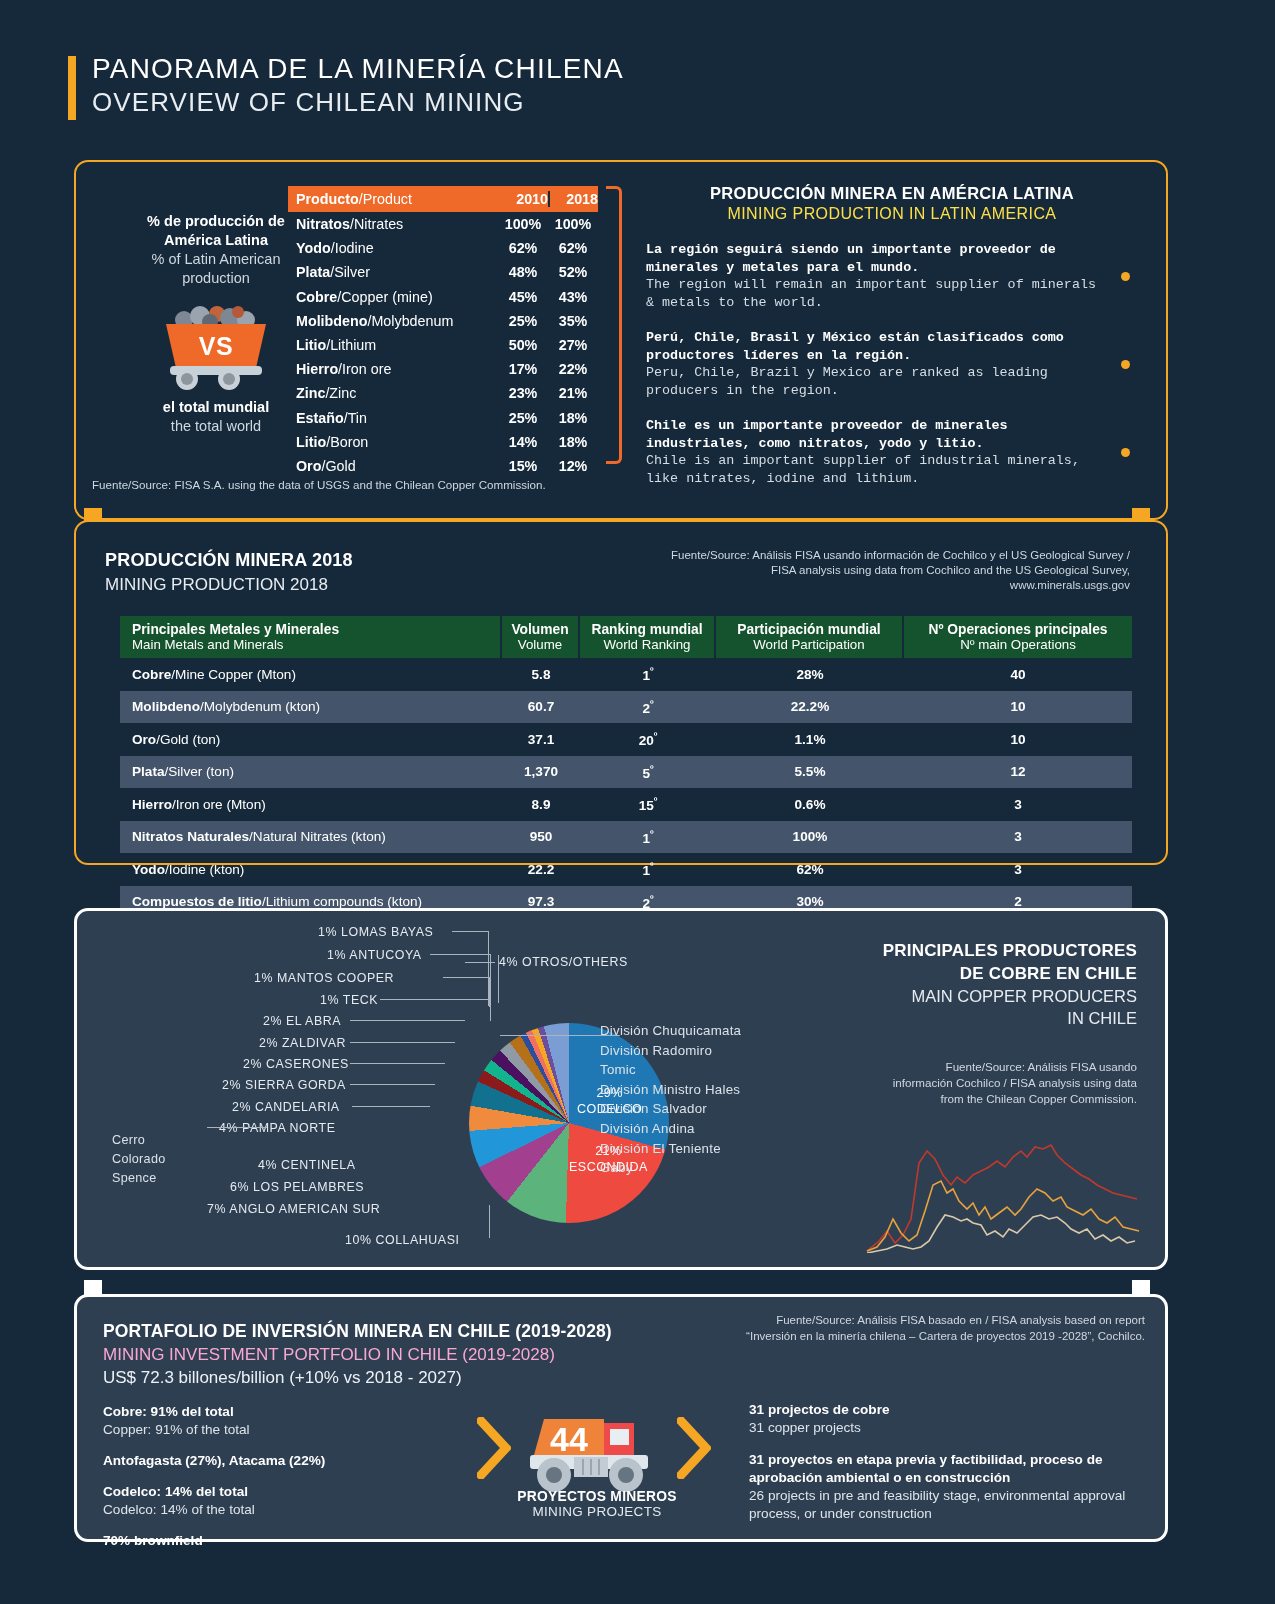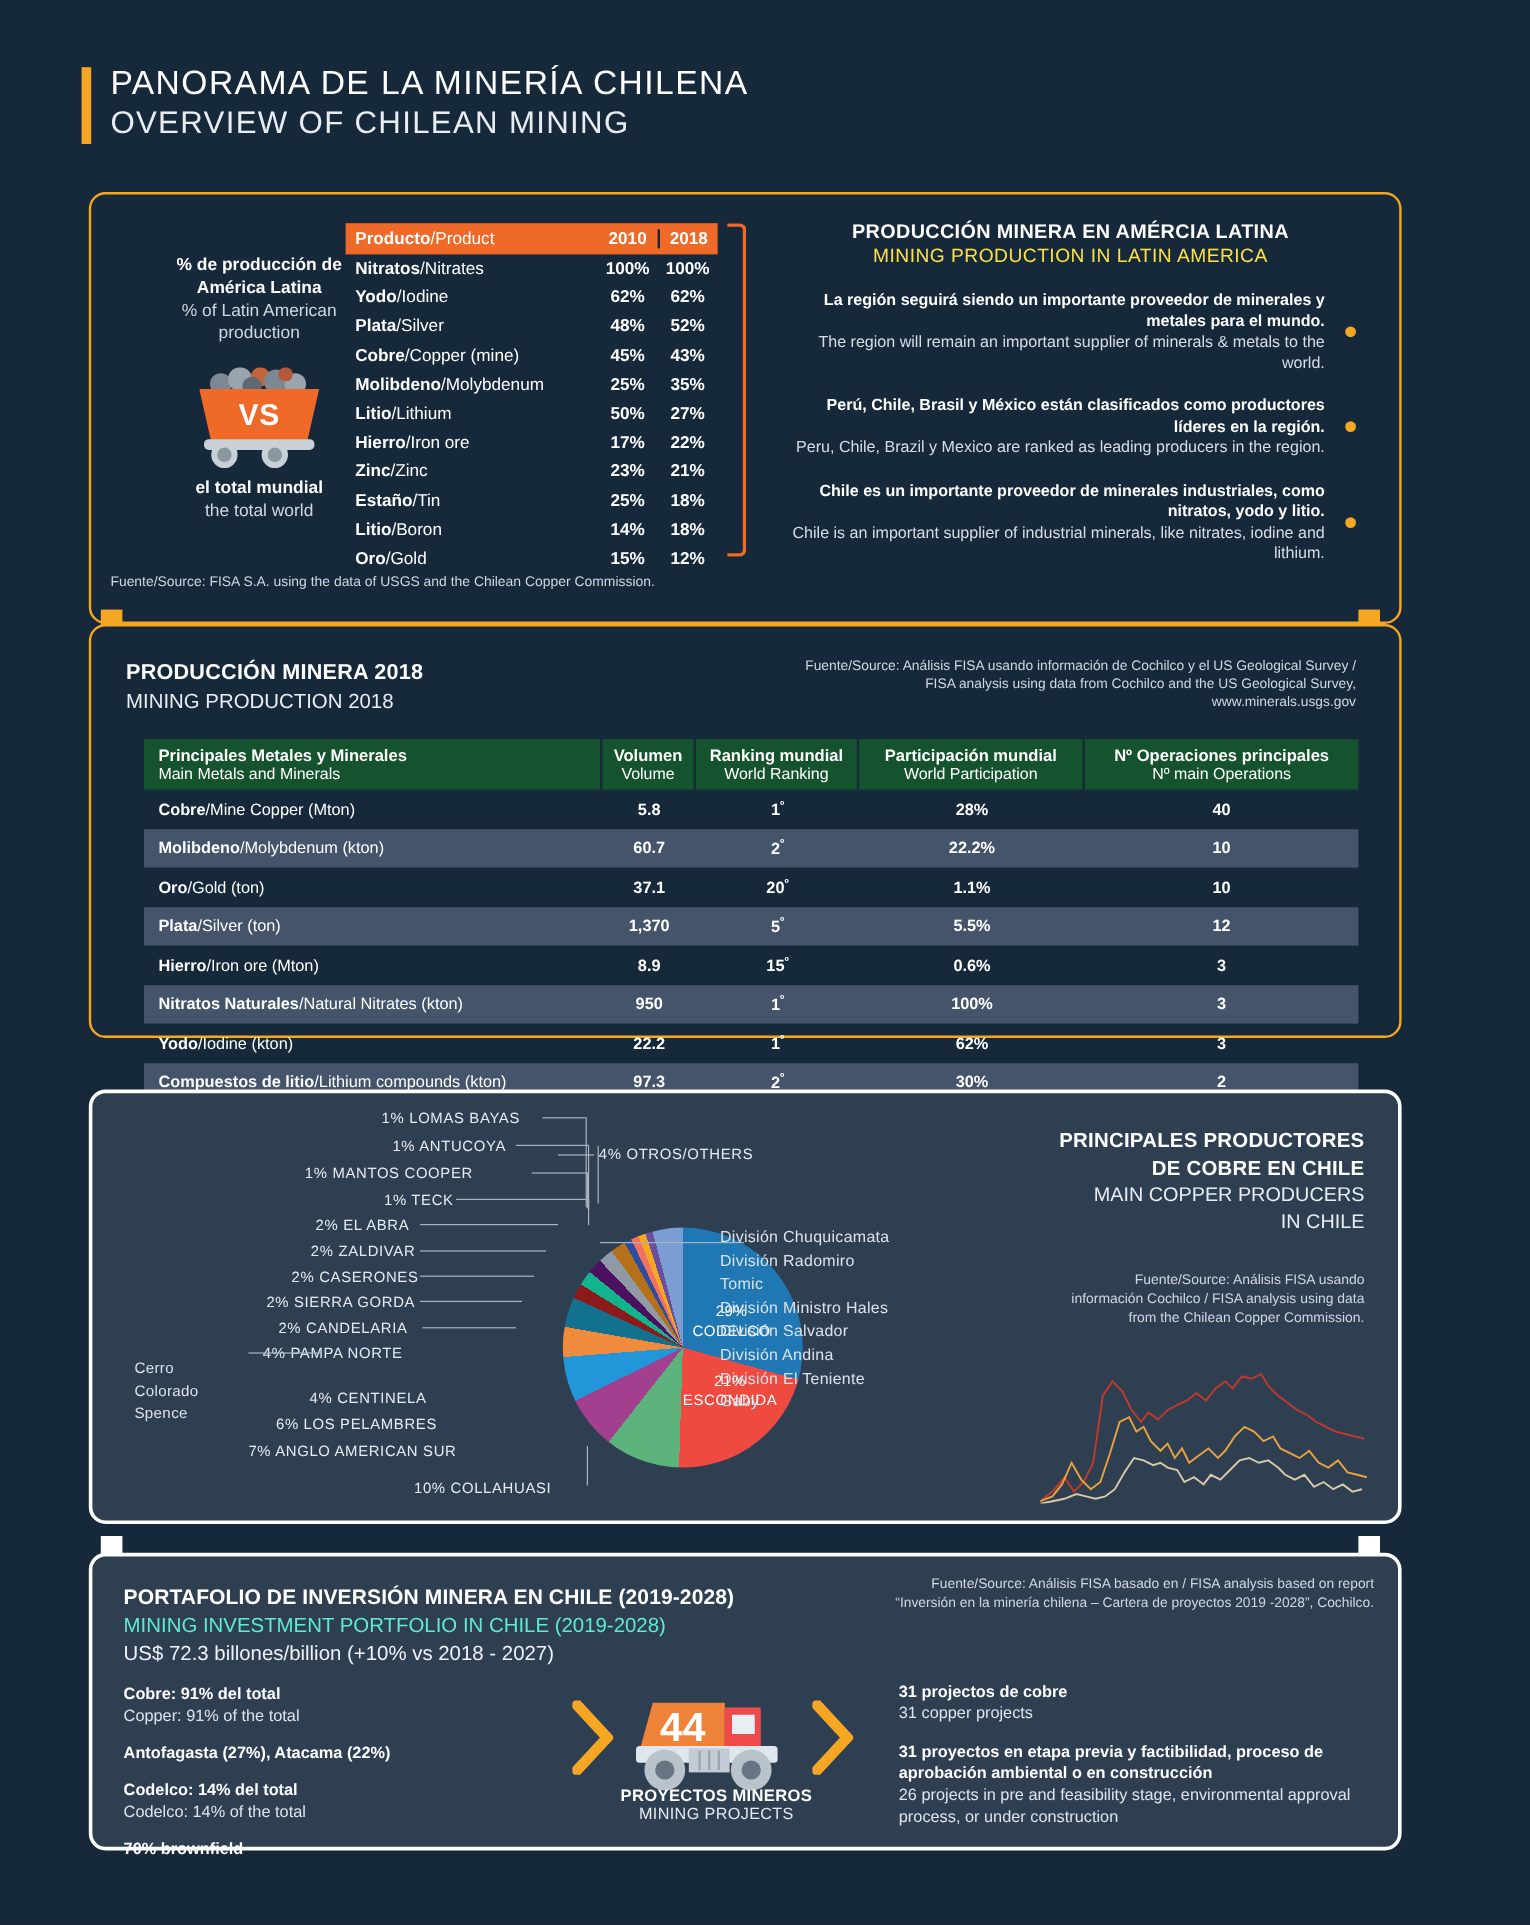--- a/index.html
+++ b/index.html
@@ -36,37 +36,37 @@
   #cart .vs { font-size:25px; font-weight:bold; color:#fff; letter-spacing:0.5px; }
   #cart .axle { position:absolute; left:14px; top:60px; width:92px; height:9px; background:#c9d1d8; border-radius:4px; }
   #cart .w { position:absolute; top:62px; width:22px; height:22px; border-radius:50%; background:#c9d1d8; border:5px solid #c9d1d8; }
   #cart .w i { display:block; width:100%; height:100%; border-radius:50%; background:#8c969e; }
   #cart .w1 { left:20px; } #cart .w2 { left:62px; }
 
   
   #tableA { position:absolute; left:212px; top:24px; width:310px; font-size:14.3px; }
   #tableA .hdr { display:flex; background:#ef6a28; height:26px; align-items:center; }
   #tableA .hdr .c1 { flex:1; padding-left:8px; }
-  #tableA .hdr .c2, #tableA .hdr .c3 { width:50px; text-align:center; font-weight:bold; }
+  #tableA .hdr .c2, #tableA .hdr .c3 { width:50px; text-align:right; font-weight:bold; }
   #tableA .hdr .c3 { border-left:2px solid #16293a; }
   #tableA .row { display:flex; height:24.2px; align-items:center; }
   #tableA .row .c1 { flex:1; padding-left:8px; white-space:nowrap; }
   #tableA .row .c2, #tableA .row .c3 { width:50px; text-align:center; font-weight:bold; }
   .b { font-weight:bold; }
   .sl { color:#ffffff; font-weight:400; }
 
   
   #bracket { position:absolute; left:530px; top:24px; width:16px; height:278px;
              border:3px solid #ef6a28; border-left:none; border-radius:0 6px 6px 0; }
 
   
   #p1-right { position:absolute; left:570px; top:22px; width:492px; text-align:center; }
   #p1-right .h1 { font-size:16.5px; font-weight:bold; letter-spacing:0.3px; }
   #p1-right .h2 { font-size:16px; font-weight:400; color:#fde047; margin-top:2px; letter-spacing:0.4px; }
-  .bullet-block { margin-top:18px; position:relative; text-align:right; padding-right:34px; }
+  .bullet-block { margin-top:18px; position:relative; text-align:left; padding-right:34px;font-family:Liberation Mono, monospace; }
   .bullet-block .bb { font-size:13.4px; font-weight:bold; line-height:17.5px; }
   .bullet-block .br { font-size:13.4px; font-weight:400; color:#d6dde4; line-height:17.5px; }
   .bullet-block .dot { position:absolute; right:8px; top:50%; margin-top:-4px; width:9px; height:9px;
                        border-radius:50%; background:#f5a623; }
 
   #src1 { position:absolute; left:92px; top:478px; font-size:11.6px; color:#cfd8e0; }
 
   
   .tab { position:absolute; width:18px; height:24px; background:#f5a623; }
 
@@ -120,21 +120,21 @@
   #p3-right .h1 { font-size:17px; font-weight:bold; line-height:23px; letter-spacing:0.2px; }
   #p3-right .h2 { font-size:16.5px; font-weight:400; color:#e8edf2; line-height:22px; }
   #p3-src { position:absolute; right:28px; top:148px; width:250px; text-align:right;
             font-size:11.6px; line-height:16px; color:#cfd8e0; }
 
   #decochart { position:absolute; right:18px; bottom:14px; width:290px; height:130px; }
 
   
   #p4-title { position:absolute; left:26px; top:24px; }
   #p4-title .a { font-size:17.5px; font-weight:bold; letter-spacing:0.1px; }
-  #p4-title .b2 { font-size:17px; font-weight:400; color:#5eead4; margin-top:3px; }
+  #p4-title .b2 { font-size:17px; font-weight:400; color:#f9a8d4; margin-top:3px; }
   #p4-title .c { font-size:17px; font-weight:400; color:#eef2f6; margin-top:3px; }
   #p4-src { position:absolute; right:20px; top:16px; width:400px; text-align:right;
             font-size:11.5px; line-height:15.5px; color:#cfd8e0; }
 
   #p4-left { position:absolute; left:26px; top:106px; width:330px; }
   #p4-left .bi { margin-bottom:13px; }
   #p4-left .bb { font-size:13.6px; font-weight:bold; line-height:18px; }
   #p4-left .br { font-size:13.6px; font-weight:400; color:#dde4ea; line-height:18px; }
 
   #p4-right { position:absolute; left:672px; top:104px; width:400px; }

